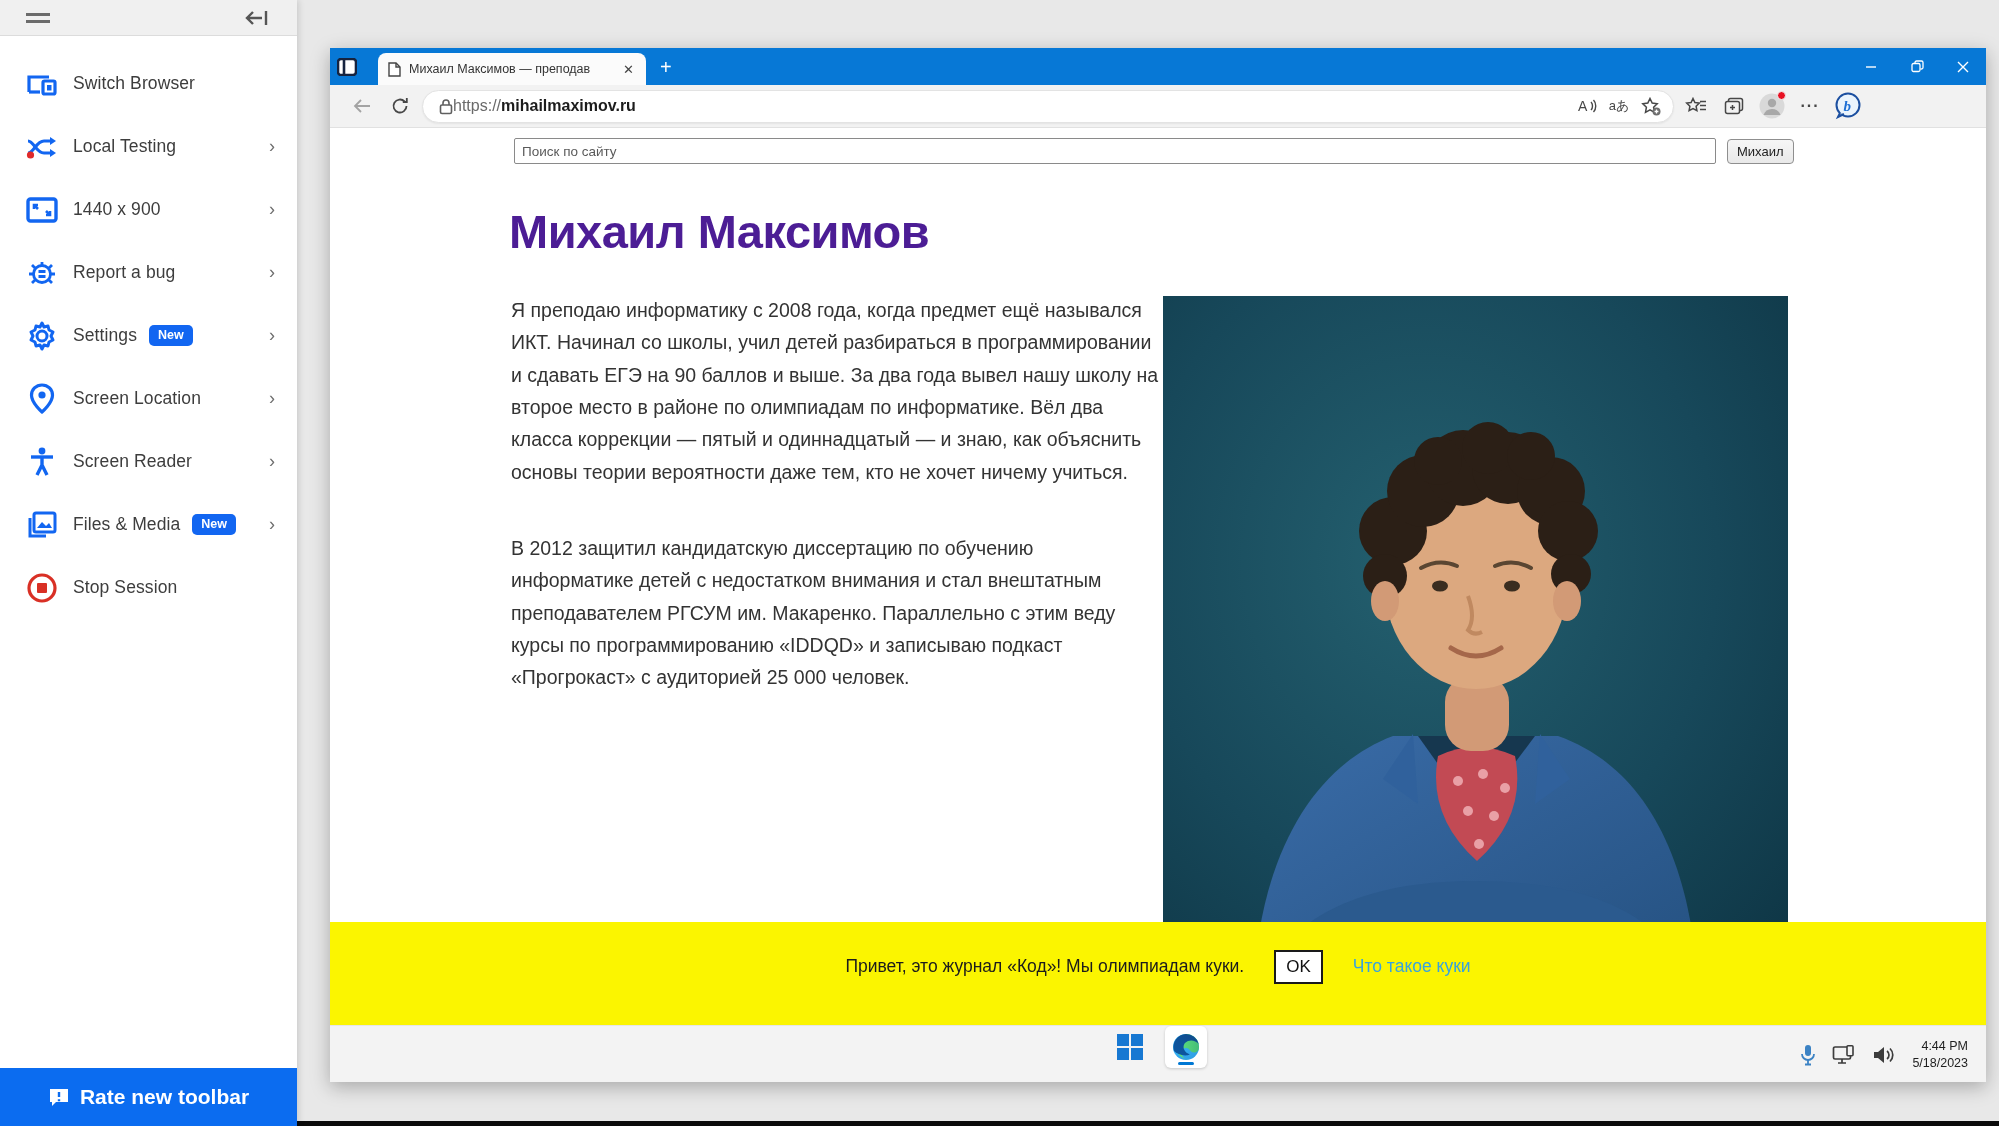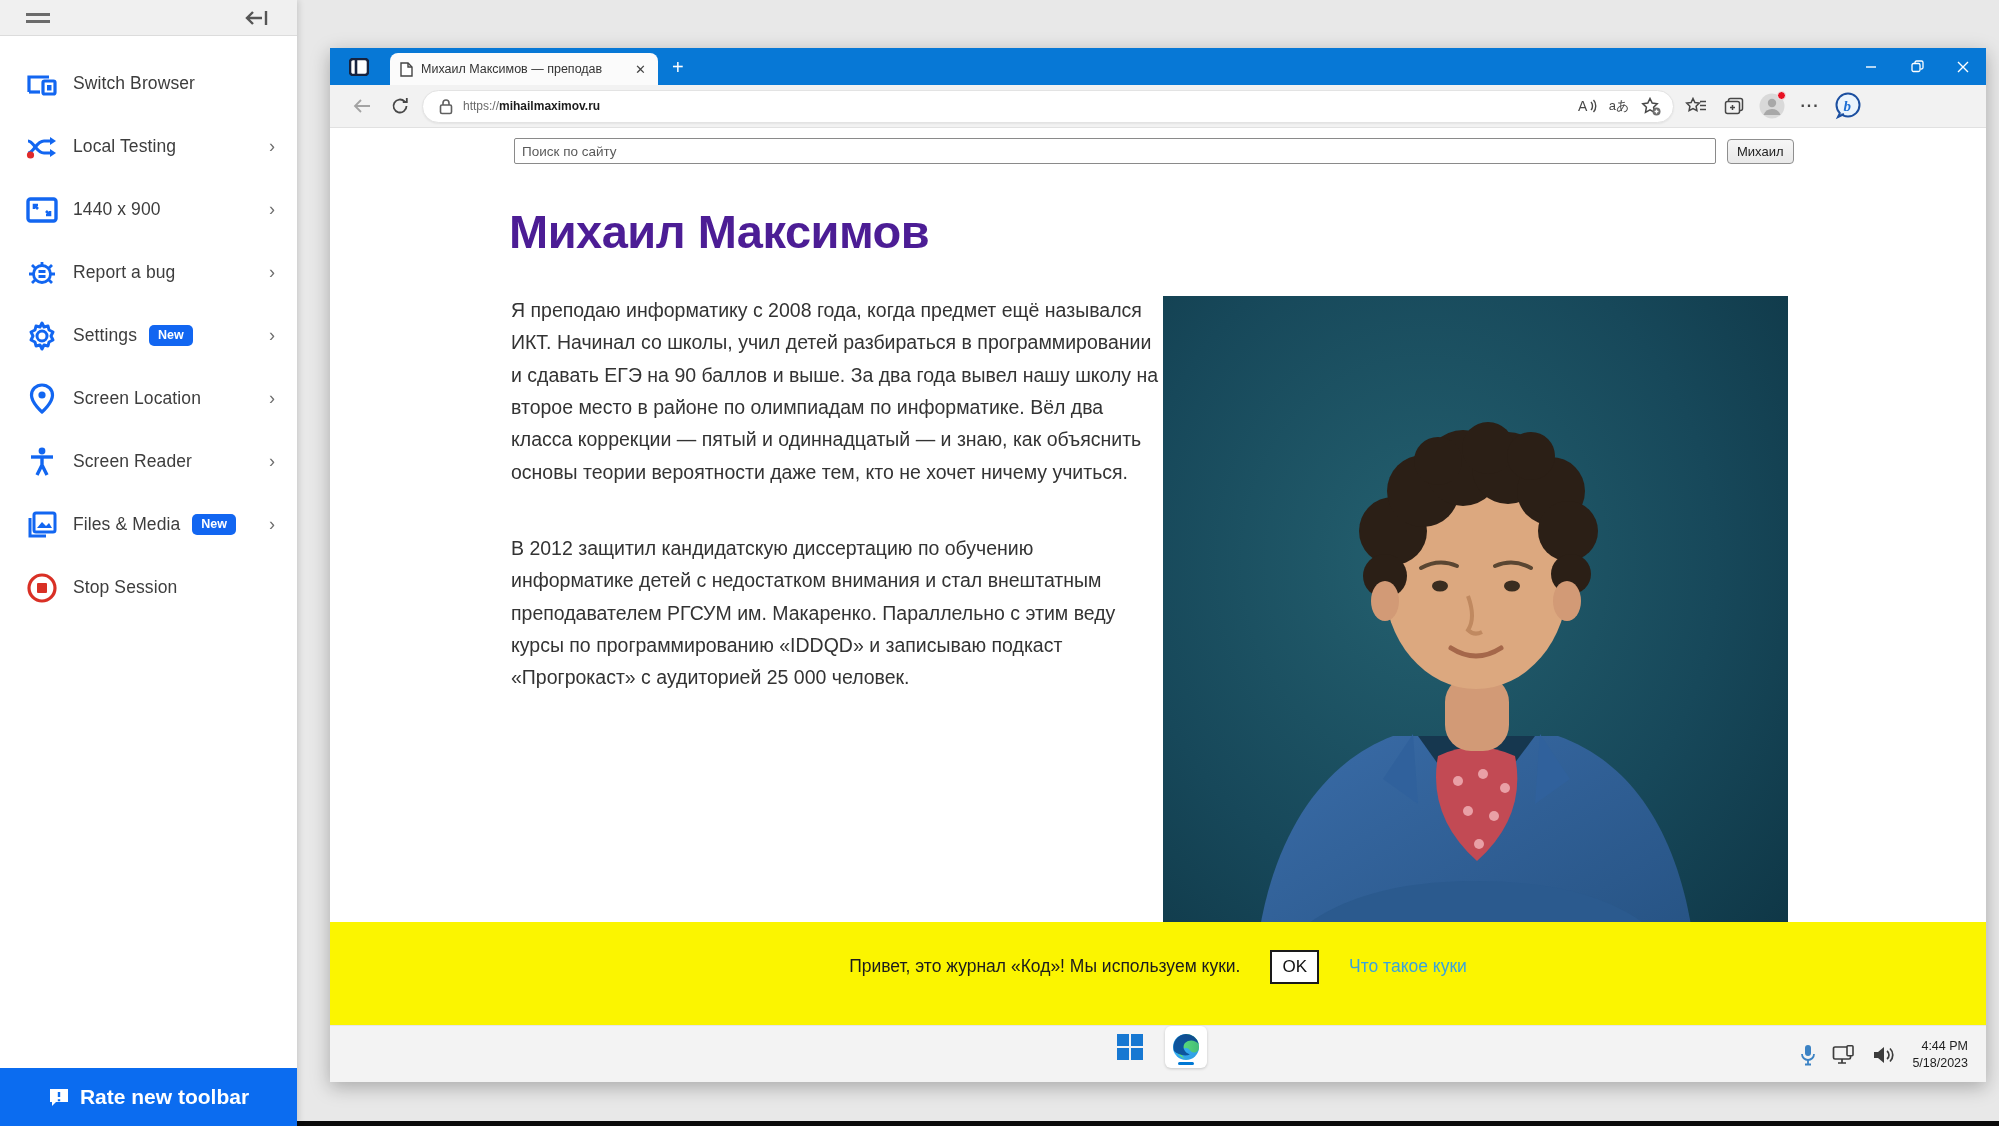--- a/index.html
+++ b/index.html
@@ -20,39 +20,39 @@
   .badge { margin-left:12px; background:#1266f1; color:#fff; font-size:12.5px; font-weight:bold;
            padding:3px 9px 4px; border-radius:5px; }
   .chevron { position:absolute; right:22px; color:#6e6e6e; font-size:18px; }
   .rate-bar { position:absolute; left:0; bottom:0; width:297px; height:58px; background:#0b6cf0;
               display:flex; align-items:center; justify-content:center; gap:10px; color:#fff;
               font-size:21px; font-weight:bold; cursor:pointer; }
 
   
   .desktop { position:absolute; left:330px; top:48px; width:1656px; height:1034px;
              box-shadow:0 5px 18px rgba(0,0,0,.28); display:flex; flex-direction:column; }
-  .titlebar { height:37px; background:#0778d6; display:flex; align-items:center; padding-left:14px; position:relative; }
+  .titlebar { height:37px; background:#0778d6; display:flex; align-items:center; padding-left:2px; position:relative; }
   .tab-actions-btn { width:30px; height:24px; display:flex; align-items:center; justify-content:center; cursor:pointer; }
   .tab { margin-left:16px; margin-top:5px; align-self:flex-end; width:268px; height:32px; background:#fbfbfb;
          border-radius:8px 8px 0 0; display:flex; align-items:center; padding:0 8px 0 10px; cursor:pointer; }
   .tab-title { margin-left:8px; font-size:12.5px; color:#333; white-space:nowrap; overflow:hidden; flex:1;
                -webkit-mask-image:linear-gradient(90deg,#000 85%,transparent); mask-image:linear-gradient(90deg,#000 85%,transparent); }
   .tab-close { color:#444; font-size:13px; padding:2px 4px; cursor:pointer; }
   .newtab-btn { color:#fff; font-size:20px; font-weight:400; margin-left:14px; cursor:pointer; line-height:20px; }
   .win-controls { position:absolute; right:0; top:0; height:37px; display:flex; }
   .win-btn { width:46px; height:37px; display:flex; align-items:center; justify-content:center; color:#fff; cursor:pointer; }
 
   .browser-toolbar { height:43px; background:#f2f2f2; border-bottom:1px solid #e1e1e1;
                      display:flex; align-items:center; padding:0 10px 0 16px; gap:6px; }
   .tb-icon { width:32px; height:32px; display:flex; align-items:center; justify-content:center; cursor:pointer;
              color:#474747; font-size:16px; }
   .tb-icon.disabled { color:#a3a3a3; cursor:default; }
   .address-pill { flex:0 0 auto; width:1252px; height:33px; background:#fff; border:1px solid #e3e3e3; border-radius:17px;
                   display:flex; align-items:center; padding:0 6px 0 16px; box-shadow:0 1px 2px rgba(0,0,0,.06); }
-  .url-text { margin-left:10px; font-size:12px; color:#6a6a6a; flex:1; }
+  .url-text { margin-left:0; font-size:16px; color:#6a6a6a; flex:1; }
   .url-text b { color:#1c1c1c; font-weight:bold; }
   .pill-right { display:flex; align-items:center; }
   .avatar-wrap { position:relative; }
   .avatar-dot { position:absolute; top:1px; right:2px; width:9px; height:9px; background:#e81123;
                 border-radius:50%; border:1.5px solid #f2f2f2; }
 
   .content { flex:1; background:#fff; position:relative; overflow:hidden; }
   .site-search-input { position:absolute; left:184px; top:10px; width:1202px; height:26px;
                        border:1px solid #8a8a8a; border-radius:2px; font-size:13.5px; padding:0 7px;
                        font-family:"Liberation Sans", sans-serif; color:#222; }
@@ -396,21 +396,21 @@
         <path d="M258 272 q18 -10 36 -2"></path>
           <path d="M332 270 q18 -8 36 2"></path>
       </g>
       <ellipse cx="277" cy="290" rx="8" ry="5.5" fill="#3a2d20"></ellipse>
       <ellipse cx="349" cy="290" rx="8" ry="5.5" fill="#3a2d20"></ellipse>
       <path d="M305 300 q8 22 0 34 q6 6 14 2" fill="none" stroke="#c08960" stroke-width="4"></path>
       <path d="M288 352 q25 16 50 0" fill="none" stroke="#a5674a" stroke-width="5" stroke-linecap="round"></path>
     </svg>
 
     <div class="cookie-banner">
-      <span class="cookie-text">Привет, это журнал «Код»! Мы используем куки.</span>
+      <span class="cookie-text">Привет, это журнал «Код»! Мы олимпиадам куки.</span>
       <button class="cookie-ok">OK</button>
       <a class="cookie-link">Что такое куки</a>
     </div>
   </div>
 
   <div class="taskbar">
     <div class="task-btn">
       <svg width="26" height="26" viewBox="0 0 26 26">
         <rect x="0" y="0" width="12" height="12" fill="#1778d2"></rect>
           <rect x="14" y="0" width="12" height="12" fill="#1778d2"></rect>

